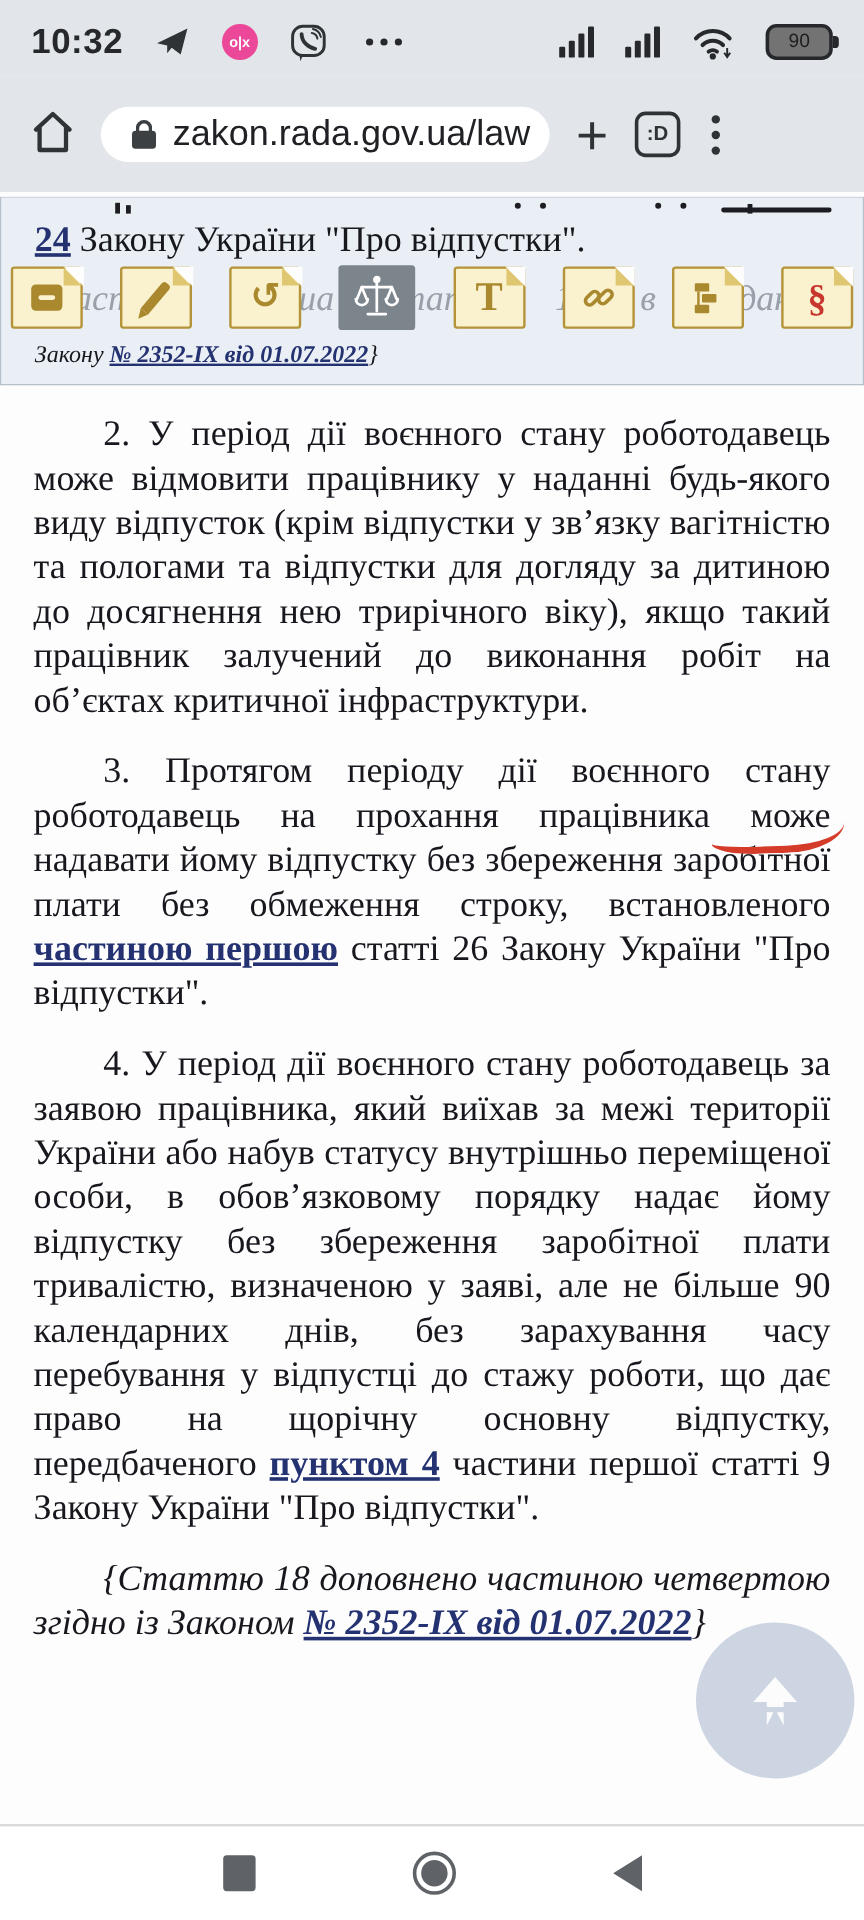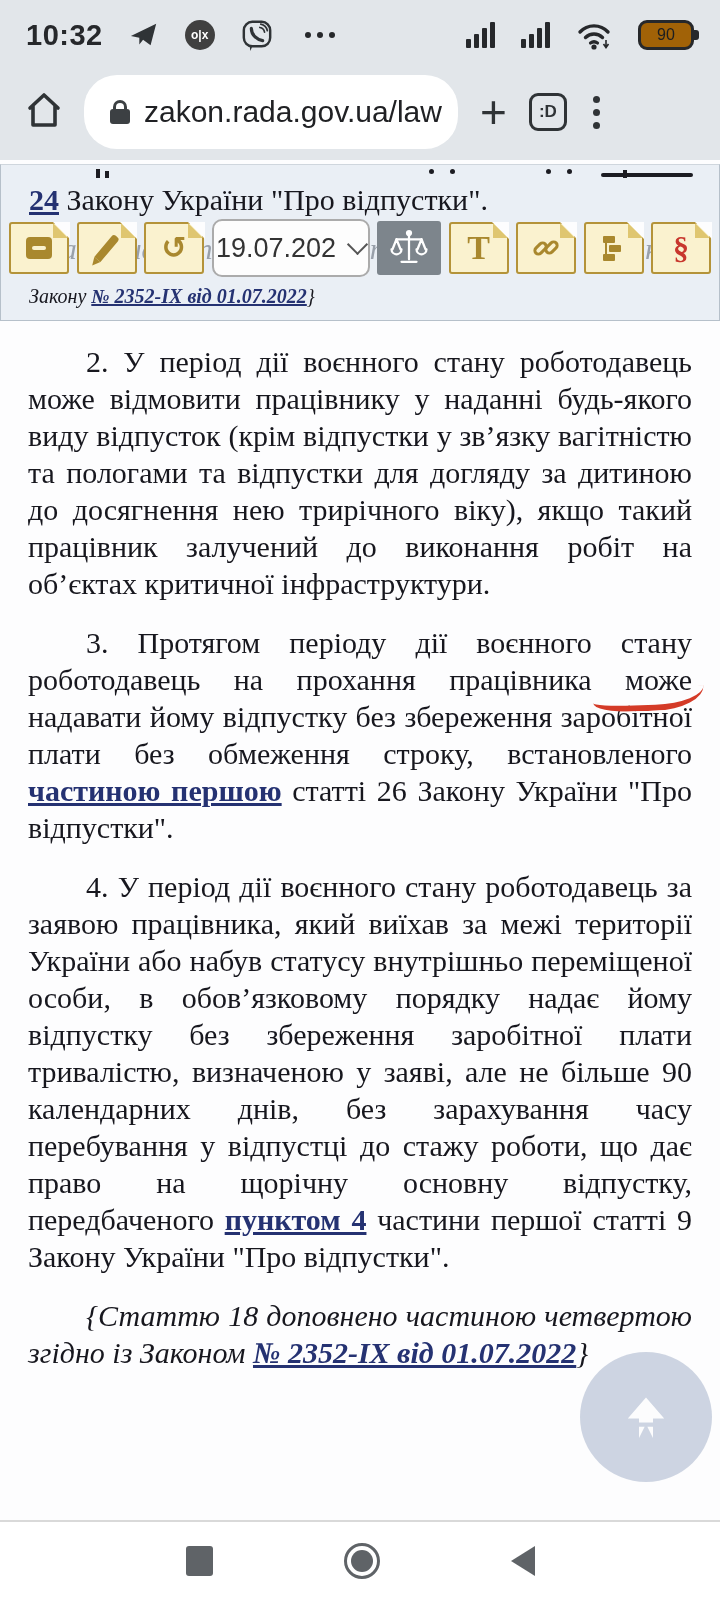--- a/index.html
+++ b/index.html
@@ -5,37 +5,37 @@
   html,body{margin:0;padding:0;background:#888;}
   .screen{position:relative;width:720px;height:1600px;margin:0 auto;background:#fdfdfe;overflow:hidden;
           font-family:"Liberation Serif","DejaVu Serif",serif;}
   
   .status-bar{position:absolute;top:0;left:0;right:0;height:64px;background:#e2e6ea;
               display:flex;align-items:center;justify-content:space-between;padding:6px 26px 0;
               box-sizing:border-box;font-family:"Liberation Sans",sans-serif;color:#26282b;}
   .sb-left,.sb-right{display:flex;align-items:center;gap:26px;}
   .sb-time{font-size:29px;font-weight:bold;letter-spacing:0.5px;}
   .sb-icon{display:inline-flex;align-items:center;justify-content:center;}
-  .olx-badge{width:30px;height:30px;border-radius:50%;background:#404040;color:#fff;display:flex;
+  .olx-badge{width:30px;height:30px;border-radius:50%;background:#ec4899;color:#fff;display:flex;
              align-items:center;justify-content:center;font-size:12px;font-weight:bold;}
   .sb-dots{display:flex;gap:6px;margin-left:6px;}
   .sb-dots i{width:6px;height:6px;border-radius:50%;background:#26282b;}
   .sig{display:flex;align-items:flex-end;gap:3px;height:26px;}
   .sig i{width:5px;background:#26282b;border-radius:1px;}
   .sig i:nth-child(1){height:9px}.sig i:nth-child(2){height:14px}
   .sig i:nth-child(3){height:20px}.sig i:nth-child(4){height:26px}
   .battery{position:relative;width:56px;height:30px;border:3px solid #26282b;border-radius:9px;
-           background:#a16207;display:flex;align-items:center;justify-content:center;box-sizing:border-box;}
+           background:#737373;display:flex;align-items:center;justify-content:center;box-sizing:border-box;}
   .battery::after{content:"";position:absolute;right:-8px;top:7px;width:5px;height:10px;background:#26282b;border-radius:0 3px 3px 0;}
   .battery span{font-size:16px;color:#1c1e20;}
   
   .browser-bar{position:absolute;top:64px;left:0;right:0;height:96px;background:#e2e6ea;
                display:flex;align-items:center;padding:0 22px;box-sizing:border-box;gap:18px;
                font-family:"Liberation Sans",sans-serif;}
-  .url-pill{flex:0 0 340px;height:74px;background:#fff;border-radius:33px;display:flex;align-items:center;
+  .url-pill{flex:0 0 340px;height:46px;background:#fff;border-radius:33px;display:flex;align-items:center;
             padding:0 8px 0 26px;gap:14px;overflow:hidden;white-space:nowrap;}
   .lock{position:relative;width:20px;height:15px;background:#3c4043;border-radius:3px;margin-top:8px;flex:0 0 auto;}
   .lock::before{content:"";position:absolute;top:-9px;left:3px;width:14px;height:12px;border:3.5px solid #3c4043;
                 border-bottom:none;border-radius:8px 8px 0 0;box-sizing:border-box;}
   .url-text{font-size:30px;color:#202124;overflow:hidden;}
   .plus-btn{font-size:46px;font-weight:300;color:#2f3336;line-height:1;padding:0 4px;}
   .tab-btn{width:38px;height:38px;border:3.5px solid #2f3336;border-radius:9px;display:flex;align-items:center;
            justify-content:center;font-size:17px;font-weight:bold;color:#2f3336;box-sizing:border-box;}
   .kebab{display:flex;flex-direction:column;gap:6px;padding:0 8px;}
   .kebab i{width:7px;height:7px;border-radius:50%;background:#2f3336;}
@@ -200,24 +200,20 @@
         <span class="ghost-italic">{Частина перша статті 12 в редакції</span>
         <div class="tool doc-icon">
             <span class="g-archive"></span>
           </div>
         <div class="tool doc-icon">
             <span class="g-pencil"></span>
           </div>
         <div class="tool doc-icon">
             <span class="g-hist">↺</span>
           </div>
-        <div class="tool date-select">
-          <span>19.07.202</span>
-          <span class="chev"></span>
-        </div>
         <div class="tool scales-btn">
           <svg width="42" height="40" viewBox="0 0 32 32">
             <g fill="none" stroke="#fff" stroke-width="1.8" stroke-linecap="round">
               <line x1="16" y1="5" x2="16" y2="25"></line>
               <line x1="6" y1="9" x2="26" y2="9"></line>
               <path d="M6 9 L2.8 17 M6 9 L9.2 17 M2 17 A4 4 0 0 0 10 17"></path>
               <path d="M26 9 L22.8 17 M26 9 L29.2 17 M22 17 A4 4 0 0 0 30 17"></path>
               <line x1="10" y1="27" x2="22" y2="27"></line>
               <circle cx="16" cy="4" r="1.6" fill="#fff"></circle>
             </g>

